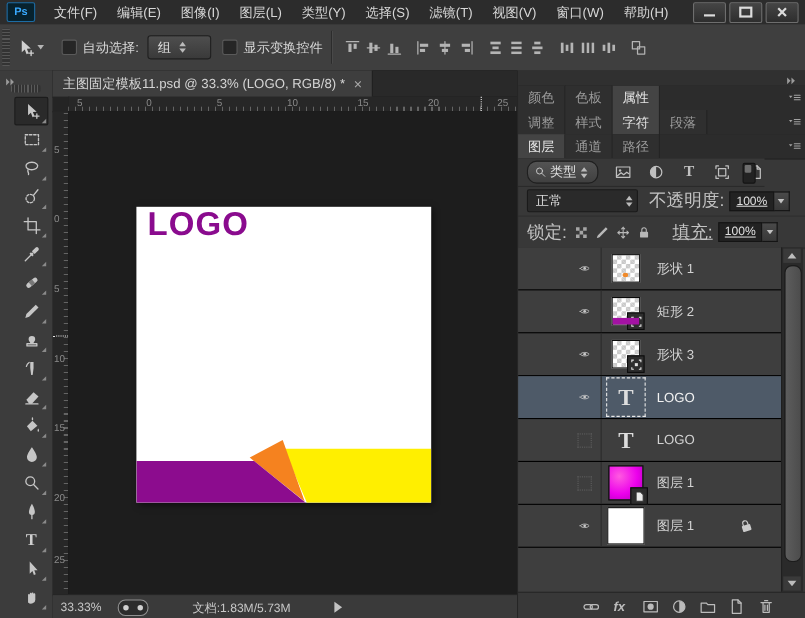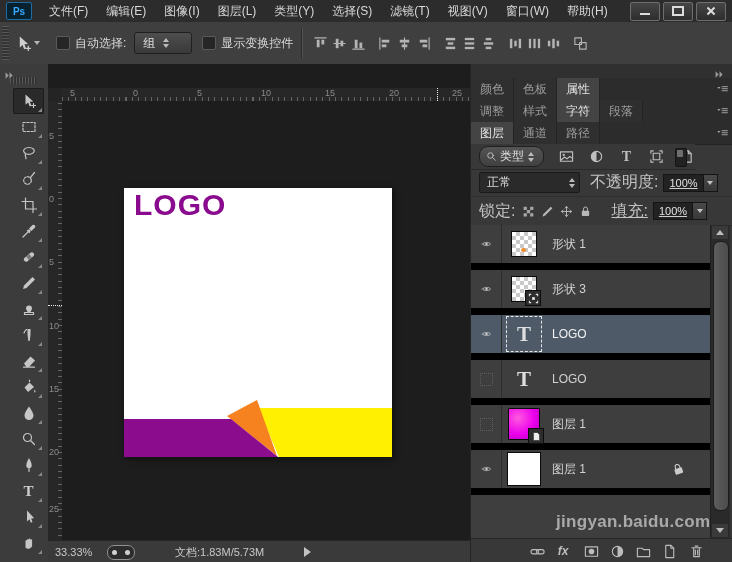--- a/index.html
+++ b/index.html
@@ -112,21 +112,21 @@
   .vfield .val{background:#222;border:1px solid #141414;color:#e0e0e0;font-size:11px;display:flex;align-items:center;padding:0 5px;min-width:28px;}
   .vfield .btn{width:13px;background:linear-gradient(#4a4a4a,#383838);border:1px solid #141414;border-left:none;
                display:flex;align-items:center;justify-content:center;}
   .vfield .btn i{width:0;height:0;border-left:3px solid transparent;border-right:3px solid transparent;border-top:4px solid #c2c2c2;}
   .lockrow{position:absolute;left:0;top:133px;width:262px;height:28px;display:flex;align-items:center;border-bottom:1px solid #2a2a2a;}
   .lockrow .licon{width:19px;height:16px;color:#b8b8b8;display:inline-flex;align-items:center;justify-content:center;}
   .lockrow .licon svg{width:13px;height:13px;}
 
   
   .layers{position:absolute;left:0;top:161px;width:239px;height:313px;background:#3e3e3e;overflow:hidden;}
-  .lrow{position:relative;height:38px;border-bottom:7px solid #000000;display:flex;align-items:center;}
+  .lrow{position:relative;height:38px;border-bottom:1px solid #000000;display:flex;align-items:center;padding-left:45px;}
   .lrow.selected{background:#4e5a68;}
   .eyewell{width:30px;align-self:stretch;border-right:1px solid #2c2c2c;display:flex;align-items:center;justify-content:center;color:#c9c9c9;}
   .eyewell svg{width:15px;height:10px;}
   .hiddenbox{width:11px;height:11px;border:1px dotted #5e5e5e;}
   .thumbslot{width:44px;display:flex;align-items:center;justify-content:center;}
   .thumb{position:relative;}
   .t-checker{width:24px;height:24px;background-color:#fff;border:1px solid #0a0a0a;
      background-image:linear-gradient(45deg,#c9c9c9 25%,transparent 25%,transparent 75%,#c9c9c9 75%),
                       linear-gradient(45deg,#c9c9c9 25%,transparent 25%,transparent 75%,#c9c9c9 75%);
      background-size:8px 8px;background-position:0 0,4px 4px;}
@@ -421,20 +421,26 @@
         </div>
         <div class="tool">
           <svg viewBox="0 0 16 16" width="16" height="16">
             <path class="f" d="M4.5 8.5V6c0-1.4 1.6-1.4 1.6 0V5c0-1.4 1.7-1.4 1.7 0V4.6c0-1.4 1.7-1.3 1.7.1V5.2c0-1.3 1.6-1.2 1.6.2v5.1a3.8 3.2 0 0 1-6.6 2.2Z"></path>
           </svg>
         </div>
       </div>
   </div>
 
   <div class="docarea">
+    <div class="tabstrip">
+      <div class="doctab">
+        <span>主图固定模板11.psd @ 33.3% (LOGO, RGB/8) *</span>
+        <span class="close">×</span>
+      </div>
+    </div>
     <div class="rcorner"></div>
     <div class="hruler" id="hruler">
         <span class="rnum" style="left: 8px; top: 0px;">5</span>
         <span class="rnum" style="left: 71px; top: 0px;">0</span>
         <span class="rnum" style="left: 135px; top: 0px;">5</span>
         <span class="rnum" style="left: 199px; top: 0px;">10</span>
         <span class="rnum" style="left: 263px; top: 0px;">15</span>
         <span class="rnum" style="left: 327px; top: 0px;">20</span>
         <span class="rnum" style="left: 390px; top: 0px;">25</span>
         <span class="hmark" style="left: 375px;"></span>
@@ -622,20 +628,39 @@
           <span class="lname">形状 1</span>
         </div>
         <div class="lrow">
           <span class="eyewell">
             <svg viewBox="0 0 16 16" width="15" height="13">
               <path class="s" d="M1.5 8C4 4.5 12 4.5 14.5 8C12 11.5 4 11.5 1.5 8Z"></path>
               <circle class="f" cx="8" cy="8" r="2"></circle>
             </svg>
           </span>
           <span class="thumbslot">
+            <span class="thumb t-checker t-purplebar">
+              <span class="badge">
+                <svg viewBox="0 0 12 12" width="11" height="11">
+                  <path d="M3.5 1.5h-2v2M8.5 1.5h2v2M10.5 8.5v2h-2M3.5 10.5h-2v-2" fill="none" stroke="#e3e3e3" stroke-width="1.1"></path>
+                  <rect x="4.5" y="4.5" width="3" height="3" fill="#e3e3e3"></rect>
+                </svg>
+              </span>
+            </span>
+          </span>
+          <span class="lname">矩形 2</span>
+        </div>
+        <div class="lrow">
+          <span class="eyewell">
+            <svg viewBox="0 0 16 16" width="15" height="13">
+              <path class="s" d="M1.5 8C4 4.5 12 4.5 14.5 8C12 11.5 4 11.5 1.5 8Z"></path>
+              <circle class="f" cx="8" cy="8" r="2"></circle>
+            </svg>
+          </span>
+          <span class="thumbslot">
             <span class="thumb t-checker">
               <span class="badge">
                 <svg viewBox="0 0 12 12" width="11" height="11">
                   <path d="M3.5 1.5h-2v2M8.5 1.5h2v2M10.5 8.5v2h-2M3.5 10.5h-2v-2" fill="none" stroke="#e3e3e3" stroke-width="1.1"></path>
                   <rect x="4.5" y="4.5" width="3" height="3" fill="#e3e3e3"></rect>
                 </svg>
               </span>
             </span>
           </span>
           <span class="lname">形状 3</span>
@@ -738,14 +763,13 @@
           </svg>
         </span>
         <span class="bicon" style="left: 217px;">
           <svg viewBox="0 0 16 16" width="15" height="15">
             <path class="s" d="M3 4h10M5 4v9.5h6V4M6.5 2.2h3M6.8 6.5v5M9.2 6.5v5"></path>
           </svg>
         </span>
       </div>
   </div>
 
-  <div class="watermark">jingyan.baidu.com</div>
 </div>
 
 </body></html>

